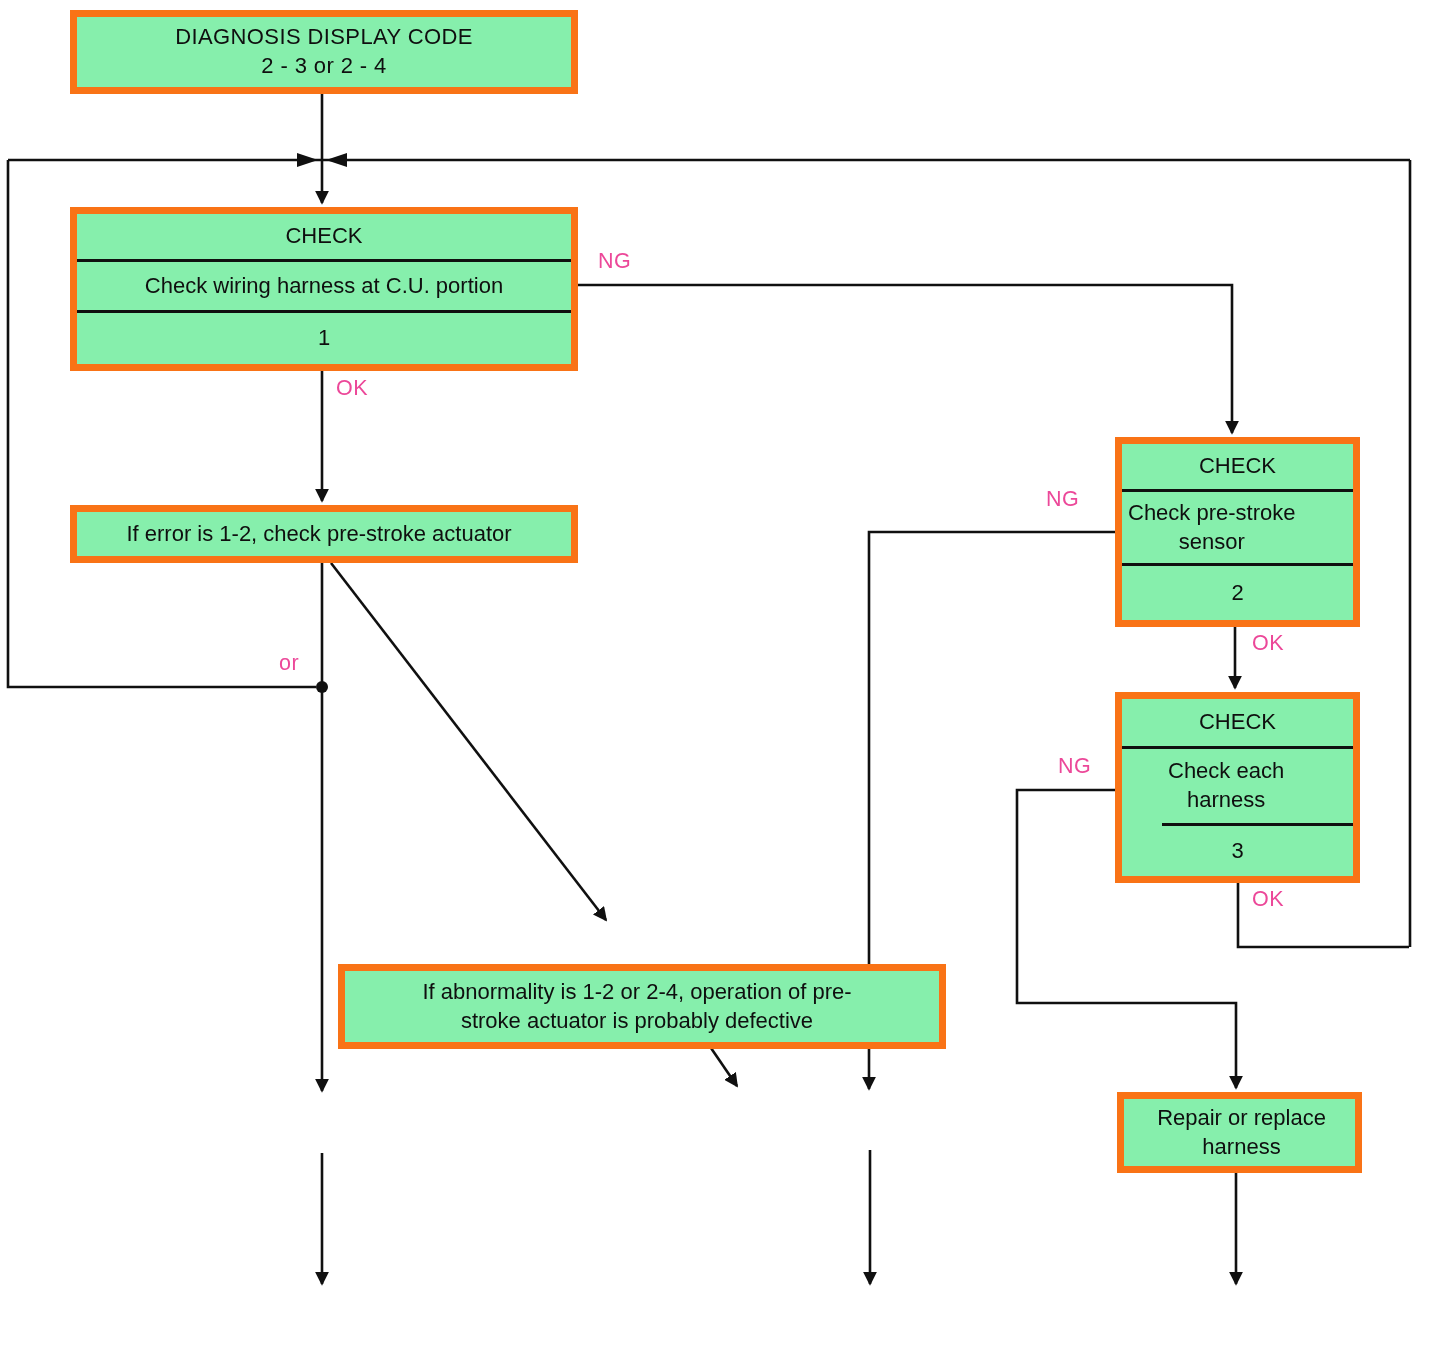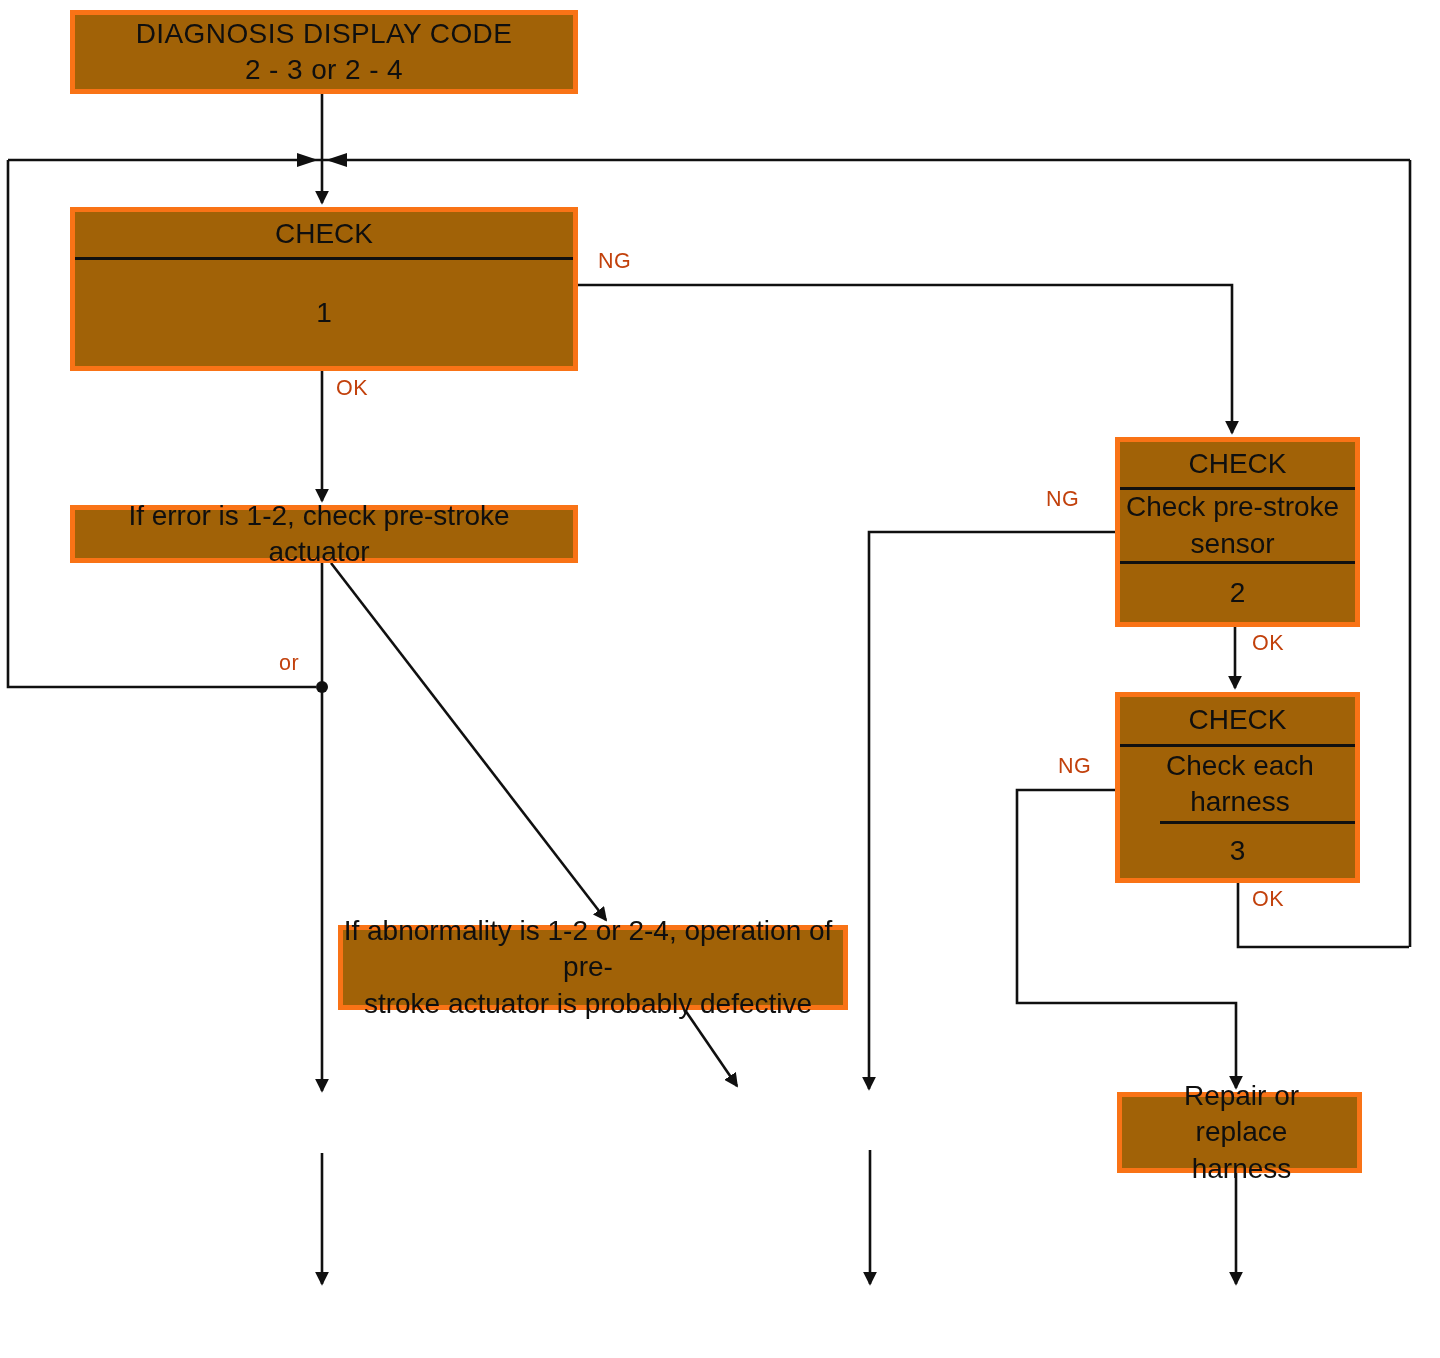--- a/index.html
+++ b/index.html
@@ -17,23 +17,23 @@
     overflow: hidden;
   }
   .edges {
     position: absolute;
     left: 0; top: 0;
     width: 1440px; height: 1358px;
   }
   .box {
     position: absolute;
     box-sizing: border-box;
-    border: 5px solid #f97316;
-    background: #a16207;
-    font-size: 28px;
+    border: 7px solid #f97316;
+    background: #86efac;
+    font-size: 22px;
     line-height: 1.3;
     display: flex;
     flex-direction: column;
   }
   .box .row {
     box-sizing: border-box;
     display: flex;
     align-items: center;
     justify-content: center;
     text-align: center;
@@ -48,21 +48,21 @@
   .single {
     justify-content: center;
   }
   .single .row { width: 100%; height: 100%; }
   .pad-left { padding-right: 10px; justify-content: flex-start; text-align: left; }
   .prewrap { white-space: pre-line; }
   .edge-label {
     position: absolute;
     font-size: 21.5px;
     letter-spacing: 0.5px;
-    color: #c2410c;
+    color: #ec4899;
   }
   .title-box {
     align-items: center;
     justify-content: center;
     text-align: center;
     letter-spacing: 0.4px;
   }
 </style>
 </head>
 <body>
@@ -102,20 +102,21 @@
     <path d="M322,1153 V1284" marker-end="url(#arr)"></path>
     <path d="M870,1150 V1284" marker-end="url(#arr)"></path>
     <path d="M1236,1173 V1284" marker-end="url(#arr)"></path>
   </svg>
 
   <div class="box title-box prewrap" style="left:70px; top:10px; width:508px; height:84px;">DIAGNOSIS DISPLAY CODE
 2 - 3 or 2 - 4</div>
 
   <div class="box" style="left:70px; top:207px; width:508px; height:164px;">
     <div class="row divided" style="height:48px;">CHECK</div>
+    <div class="row divided" style="height:51px;">Check wiring harness at C.U. portion</div>
     <div class="row" style="flex:1;">1</div>
   </div>
 
   <div class="box single" style="left:70px; top:505px; width:508px; height:58px;">
     <div class="row pad-left">If error is 1-2, check pre-stroke actuator</div>
   </div>
 
   <div class="box" style="left:1115px; top:437px; width:245px; height:190px;">
     <div class="row divided" style="height:48px;">CHECK</div>
     <div class="row divided left prewrap" style="height:74px;">Check pre-stroke
@@ -123,21 +124,21 @@
     <div class="row" style="flex:1;">2</div>
   </div>
 
   <div class="box" style="left:1115px; top:692px; width:245px; height:191px;">
     <div class="row divided" style="height:50px;">CHECK</div>
     <div class="row divided left prewrap" style="height:77px;margin-left:40px;">Check each
 harness</div>
     <div class="row" style="flex:1;">3</div>
   </div>
 
-  <div class="box single" style="left:338px; top:925px; width:510px; height:85px;">
+  <div class="box single" style="left:338px; top:964px; width:608px; height:85px;">
     <div class="row pad-left prewrap">If abnormality is 1-2 or 2-4, operation of pre-
 stroke actuator is probably defective</div>
   </div>
 
 
 
   <div class="box single" style="left:1117px; top:1092px; width:245px; height:81px;">
     <div class="row pad-left prewrap" style="padding-left:14px;">Repair or replace
 harness</div>
   </div>

